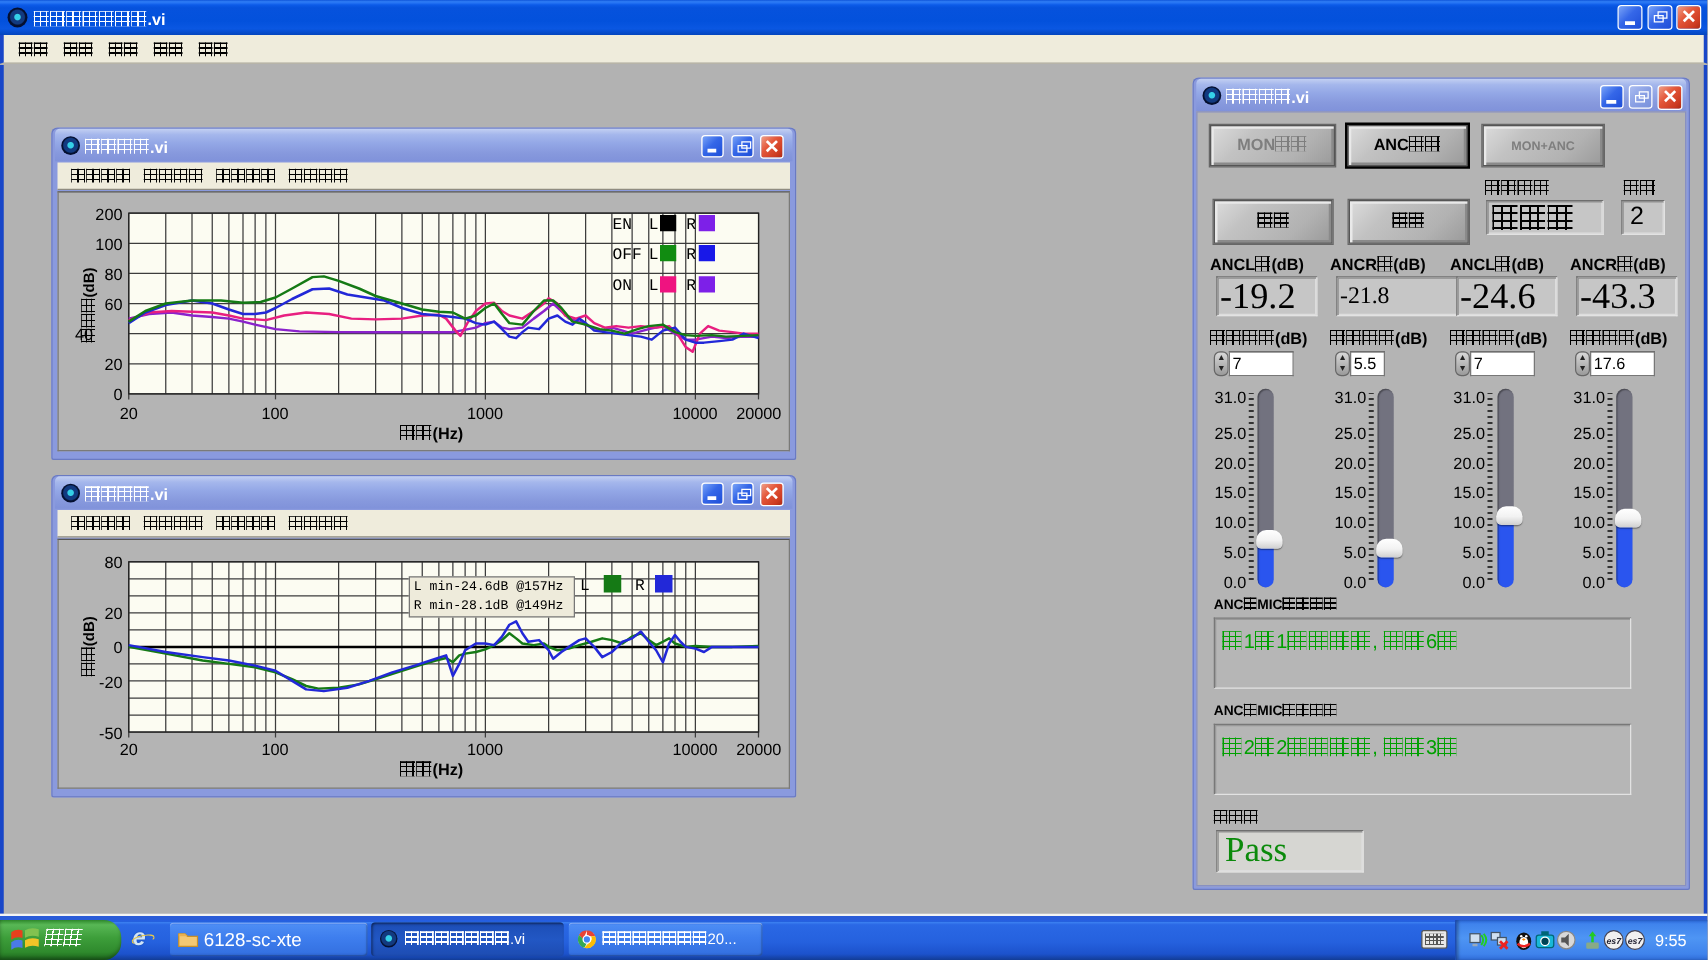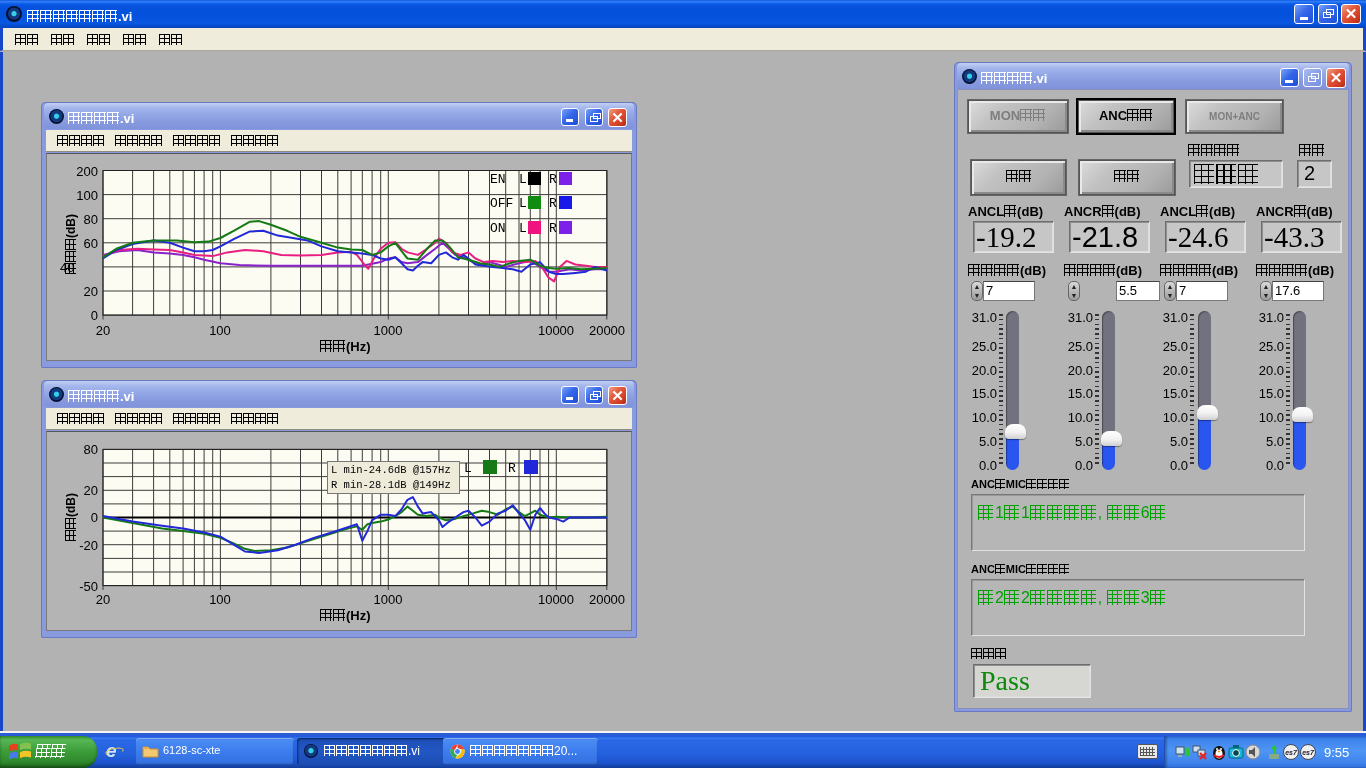--- a/index.html
+++ b/index.html
@@ -257,31 +257,31 @@
 <div class="ab lbl" style="left:1299px;top:143px"><i class="h h13"></i><i class="h h13"></i></div>
 <div class="ab btn3d" style="left:971px;top:160px;width:95px;height:35px;outline:1px solid #666;outline-offset:0px;line-height:31px"><i class="h h13"></i><i class="h h13"></i></div>
 <div class="ab btn3d" style="left:1079px;top:160px;width:96px;height:35px;outline:1px solid #666;outline-offset:0px;line-height:31px"><i class="h h13"></i><i class="h h13"></i></div>
 <div class="ab sunk" style="left:1189px;top:160px;width:94px;height:28px;padding:3px 4px"><i class="h h21"></i><i class="h h21"></i><i class="h h21"></i></div>
 <div class="ab sunk" style="left:1297px;top:160px;width:35px;height:28px;font-size:20px;padding:1px 6px">2</div>
 <div class="ab lbl" style="left:968px;top:204px"><span style="font-size:13px;font-weight:bold">ANCL</span><i class="h h13"></i><span style="font-size:13px;font-weight:bold">(dB)</span></div>
 <div class="ab lbl" style="left:1064px;top:204px"><span style="font-size:13px;font-weight:bold">ANCR</span><i class="h h13"></i><span style="font-size:13px;font-weight:bold">(dB)</span></div>
 <div class="ab lbl" style="left:1160px;top:204px"><span style="font-size:13px;font-weight:bold">ANCL</span><i class="h h13"></i><span style="font-size:13px;font-weight:bold">(dB)</span></div>
 <div class="ab lbl" style="left:1256px;top:204px"><span style="font-size:13px;font-weight:bold">ANCR</span><i class="h h13"></i><span style="font-size:13px;font-weight:bold">(dB)</span></div>
 <div class="ab sunk" style="left:973px;top:221px;width:81px;height:32px;font-family:'Liberation Serif',serif;font-size:29px;line-height:30px;padding-left:2px">-19.2</div>
-<div class="ab sunk" style="left:1069px;top:221px;width:81px;height:32px;font-family:Liberation Sans, sans-serif;font-size:29px;line-height:30px;padding-left:2px">-21.8</div>
+<div class="ab sunk" style="left:1069px;top:221px;width:98px;height:32px;font-family:Liberation Serif, serif;font-size:19px;line-height:30px;padding-left:2px">-21.8</div>
 <div class="ab sunk" style="left:1165px;top:221px;width:81px;height:32px;font-family:'Liberation Serif',serif;font-size:29px;line-height:30px;padding-left:2px">-24.6</div>
 <div class="ab sunk" style="left:1261px;top:221px;width:81px;height:32px;font-family:'Liberation Serif',serif;font-size:29px;line-height:30px;padding-left:2px">-43.3</div>
 <div class="ab lbl" style="left:968px;top:263px"><i class="h h13"></i><i class="h h13"></i><i class="h h13"></i><i class="h h13"></i><span style="font-size:13px;font-weight:bold">(dB)</span></div>
 <div class="ab lbl" style="left:1064px;top:263px"><i class="h h13"></i><i class="h h13"></i><i class="h h13"></i><i class="h h13"></i><span style="font-size:13px;font-weight:bold">(dB)</span></div>
 <div class="ab lbl" style="left:1160px;top:263px"><i class="h h13"></i><i class="h h13"></i><i class="h h13"></i><i class="h h13"></i><span style="font-size:13px;font-weight:bold">(dB)</span></div>
 <div class="ab lbl" style="left:1256px;top:263px"><i class="h h13"></i><i class="h h13"></i><i class="h h13"></i><i class="h h13"></i><span style="font-size:13px;font-weight:bold">(dB)</span></div>
 <div class="ab" style="left:971px;top:281px;width:12px;height:20px;background:linear-gradient(180deg,#d8d8d8,#9a9a9a);border:1px solid #666;border-radius:5px;font-size:7px;line-height:9px;text-align:center;color:#222">▲<br>▼</div>
 <div class="ab" style="left:983px;top:281px;width:52px;height:20px;background:#fff;border:1px solid #777;border-top-color:#444;font-size:13px;line-height:18px;padding-left:2px">7</div>
 <div class="ab" style="left:1068px;top:281px;width:12px;height:20px;background:linear-gradient(180deg,#d8d8d8,#9a9a9a);border:1px solid #666;border-radius:5px;font-size:7px;line-height:9px;text-align:center;color:#222">▲<br>▼</div>
-<div class="ab" style="left:1116px;top:281px;width:44px;height:20px;background:#fff;border:1px solid #777;border-top-color:#444;font-size:13px;line-height:18px;padding-left:2px">5.5</div>
+<div class="ab" style="left:1080px;top:281px;width:28px;height:20px;background:#fff;border:1px solid #777;border-top-color:#444;font-size:13px;line-height:18px;padding-left:2px">5.5</div>
 <div class="ab" style="left:1164px;top:281px;width:12px;height:20px;background:linear-gradient(180deg,#d8d8d8,#9a9a9a);border:1px solid #666;border-radius:5px;font-size:7px;line-height:9px;text-align:center;color:#222">▲<br>▼</div>
 <div class="ab" style="left:1176px;top:281px;width:52px;height:20px;background:#fff;border:1px solid #777;border-top-color:#444;font-size:13px;line-height:18px;padding-left:2px">7</div>
 <div class="ab" style="left:1260px;top:281px;width:12px;height:20px;background:linear-gradient(180deg,#d8d8d8,#9a9a9a);border:1px solid #666;border-radius:5px;font-size:7px;line-height:9px;text-align:center;color:#222">▲<br>▼</div>
 <div class="ab" style="left:1272px;top:281px;width:52px;height:20px;background:#fff;border:1px solid #777;border-top-color:#444;font-size:13px;line-height:18px;padding-left:2px">17.6</div>
 <span class="ab" style="left:957px;top:310px;width:40px;text-align:right;font-size:13px">31.0</span>
 <span class="ab" style="left:957px;top:339px;width:40px;text-align:right;font-size:13px">25.0</span>
 <span class="ab" style="left:957px;top:363px;width:40px;text-align:right;font-size:13px">20.0</span>
 <span class="ab" style="left:957px;top:386px;width:40px;text-align:right;font-size:13px">15.0</span>
 <span class="ab" style="left:957px;top:410px;width:40px;text-align:right;font-size:13px">10.0</span>
 <span class="ab" style="left:957px;top:434px;width:40px;text-align:right;font-size:13px">5.0</span>
@@ -339,27 +339,27 @@
   </div>
 <div class="ab" style="left:104px;top:740px;width:22px;height:22px">
     <span class="ab" style="left:2px;top:0;color:#cfe4fa;font-size:19px;font-style:italic;font-weight:bold;text-shadow:0 0 1px #0a3a8a">e</span>
     <span class="ab" style="left:1px;top:8px;width:19px;height:7px;border:1.5px solid #e8c84a;border-radius:50%;border-bottom-color:transparent;transform:rotate(-12deg)"></span>
   </div>
 <div class="ab" style="left:136px;top:738px;width:158px;height:27px;border-radius:3px;background:linear-gradient(180deg,#3c78ea 0%,#4c8cf4 8%,#3e7eee 45%,#3572e2 88%,#2e66d4 100%);box-shadow:inset 0 1px 0 rgba(255,255,255,.35),inset -1px -1px 1px rgba(0,0,0,.25)">
     <svg class="ab" style="left:6px;top:6px" width="17" height="14" viewBox="0 0 17 14">
       <path d="M1 3 L6 3 L8 5 L16 5 L16 13 L1 13 Z" fill="#f4c873" stroke="#c89028"></path>
       <path d="M1 3 L6 3 L8 5 L1 5 Z" fill="#e8b050"></path>
     </svg>
-    <span class="ab wt" style="left:27px;top:6px;font-size:11px;white-space:nowrap">6128-sc-xte</span>
+    <span class="ab wt" style="left:27px;top:6px;font-size:15px;white-space:nowrap">6128-sc-xte</span>
   </div>
 <div class="ab" style="left:297px;top:738px;width:154px;height:27px;border-radius:3px;background:linear-gradient(180deg,#1a46a8 0%,#1d4fb8 8%,#2257c4 50%,#1d4cb2 100%);box-shadow:inset 1px 1px 2px rgba(0,0,0,.5)">
     <span class="ab" style="left:7px;top:6px;width:14px;height:14px;border-radius:50%;background:radial-gradient(circle at 50% 48%,#35d0e8 0 2.2px,#123a80 3px 5.5px,#040f30 6.5px)"></span>
     <span class="ab wt" style="left:27px;top:6px;font-size:12px;white-space:nowrap"><i class="h h12 wt"></i><i class="h h12 wt"></i><i class="h h12 wt"></i><i class="h h12 wt"></i><i class="h h12 wt"></i><i class="h h12 wt"></i><i class="h h12 wt"></i>.vi</span>
   </div>
-<div class="ab" style="left:443px;top:738px;width:155px;height:27px;border-radius:3px;background:linear-gradient(180deg,#3c78ea 0%,#4c8cf4 8%,#3e7eee 45%,#3572e2 88%,#2e66d4 100%);box-shadow:inset 0 1px 0 rgba(255,255,255,.35),inset -1px -1px 1px rgba(0,0,0,.25)">
+<div class="ab" style="left:455px;top:738px;width:155px;height:27px;border-radius:3px;background:linear-gradient(180deg,#3c78ea 0%,#4c8cf4 8%,#3e7eee 45%,#3572e2 88%,#2e66d4 100%);box-shadow:inset 0 1px 0 rgba(255,255,255,.35),inset -1px -1px 1px rgba(0,0,0,.25)">
     <svg class="ab" style="left:7px;top:6px" width="15" height="15" viewBox="0 0 15 15">
       <circle cx="7.5" cy="7.5" r="7" fill="#fff"></circle>
       <path d="M7.5 0.5 A7 7 0 0 1 14.2 5 L7.5 5 Z M7.5 0.5 A7 7 0 0 0 1.2 4 L4.5 7.5 Z" fill="#e84335"></path>
       <path d="M1.2 4 A7 7 0 0 0 5.5 14.2 L7.8 10 A3.5 3.5 0 0 1 4.2 6.8 Z" fill="#34a853"></path>
       <path d="M14.2 5 A7 7 0 0 1 5.5 14.2 L9 10.2 A3.5 3.5 0 0 0 10.8 5 Z" fill="#fbbc05"></path>
       <circle cx="7.5" cy="7.5" r="3" fill="#4285f4" stroke="#fff"></circle>
     </svg>
     <span class="ab wt" style="left:27px;top:6px;font-size:12px;white-space:nowrap"><i class="h h12 wt"></i><i class="h h12 wt"></i><i class="h h12 wt"></i><i class="h h12 wt"></i><i class="h h12 wt"></i><i class="h h12 wt"></i><i class="h h12 wt"></i>20...</span>
   </div>
 <div class="ab" style="left:1137px;top:744px;width:21px;height:15px;background:#e8e8e8;border:1px solid #555;border-radius:2px">

